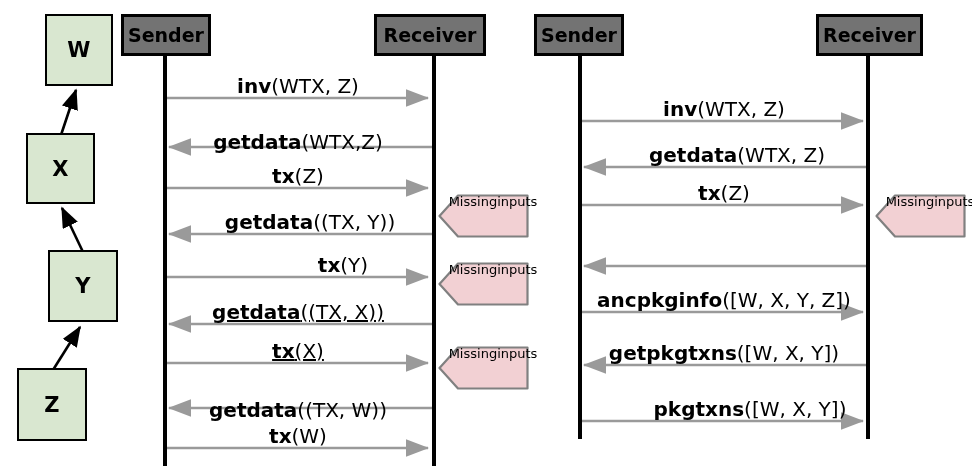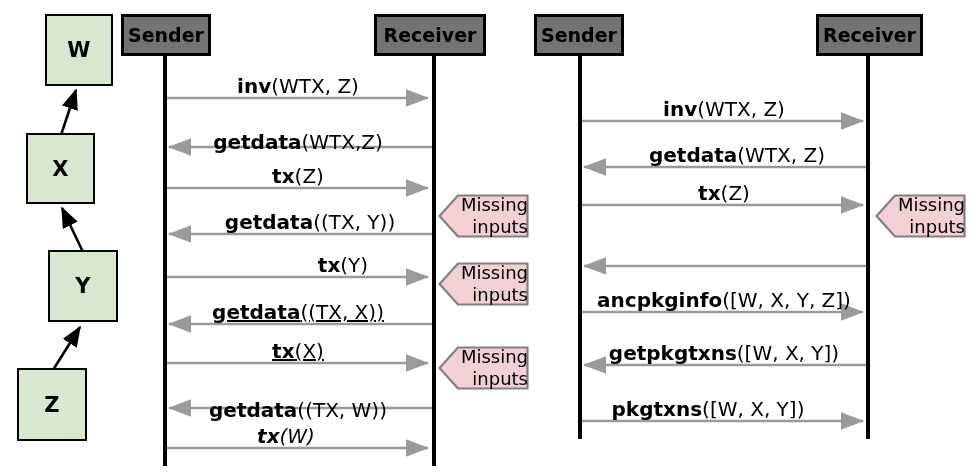--- a/index.html
+++ b/index.html
@@ -80,24 +80,23 @@
     box-sizing:border-box;
   }
   .callout .cal-svg{position:absolute;left:0;top:0;width:91px;height:44px;}
   .callout .cal-text{
     position:absolute;
     left:20px;
     top:0;
     width:70px;
     height:44px;
     display:flex;
-    flex-direction:column;
-    align-items:flex-end;
+    align-items:flex-start;
     justify-content:center;
-    font-size:18px;
+    font-size:13px;
     line-height:1.24;
     color:#000000;
   }
 </style>
 </head>
 <body>
 
 <div id="canvas">
 
   <svg class="dag-svg" viewBox="0 0 140 473">
@@ -182,21 +181,21 @@
   </div>
   <div class="msg-label" style="left:298px;top:302px;text-decoration:underline;">
     <b>getdata</b><span class="arg">((TX, X))</span>
   </div>
   <div class="msg-label" style="left:298px;top:341px;text-decoration:underline;">
     <b>tx</b><span class="arg">(X)</span>
   </div>
   <div class="msg-label" style="left:298px;top:400px;">
     <b>getdata</b><span class="arg">((TX, W))</span>
   </div>
-  <div class="msg-label" style="left:286px;top:426px;font-style:italic;">
+  <div class="msg-label" style="left:298px;top:426px;">
     <b>tx</b><span class="arg">(W)</span>
   </div>
 
   <div class="callout" style="left:438px;top:194px;">
     <svg class="cal-svg" viewBox="0 0 91 44">
       <path d="M20,1.5 L89.5,1.5 L89.5,42.5 L20,42.5 L1.5,22 Z" fill="#f2d0d3" stroke="#808080" stroke-width="2.2" stroke-linejoin="round"></path>
     </svg>
     <div class="cal-text">
       <span>Missing</span>
       <span>inputs</span>
@@ -239,21 +238,21 @@
   </div>
   <div class="msg-label" style="left:724px;top:183px;">
     <b>tx</b><span class="arg">(Z)</span>
   </div>
   <div class="msg-label" style="left:724px;top:290px;">
     <b>ancpkginfo</b><span class="arg">([W, X, Y, Z])</span>
   </div>
   <div class="msg-label" style="left:724px;top:343px;">
     <b>getpkgtxns</b><span class="arg">([W, X, Y])</span>
   </div>
-  <div class="msg-label" style="left:708px;top:399px;">
+  <div class="msg-label" style="left:750px;top:399px;">
     <b>pkgtxns</b><span class="arg">([W, X, Y])</span>
   </div>
 
   <div class="callout" style="left:875px;top:194px;">
     <svg class="cal-svg" viewBox="0 0 91 44">
       <path d="M20,1.5 L89.5,1.5 L89.5,42.5 L20,42.5 L1.5,22 Z" fill="#f2d0d3" stroke="#808080" stroke-width="2.2" stroke-linejoin="round"></path>
     </svg>
     <div class="cal-text">
       <span>Missing</span>
       <span>inputs</span>

